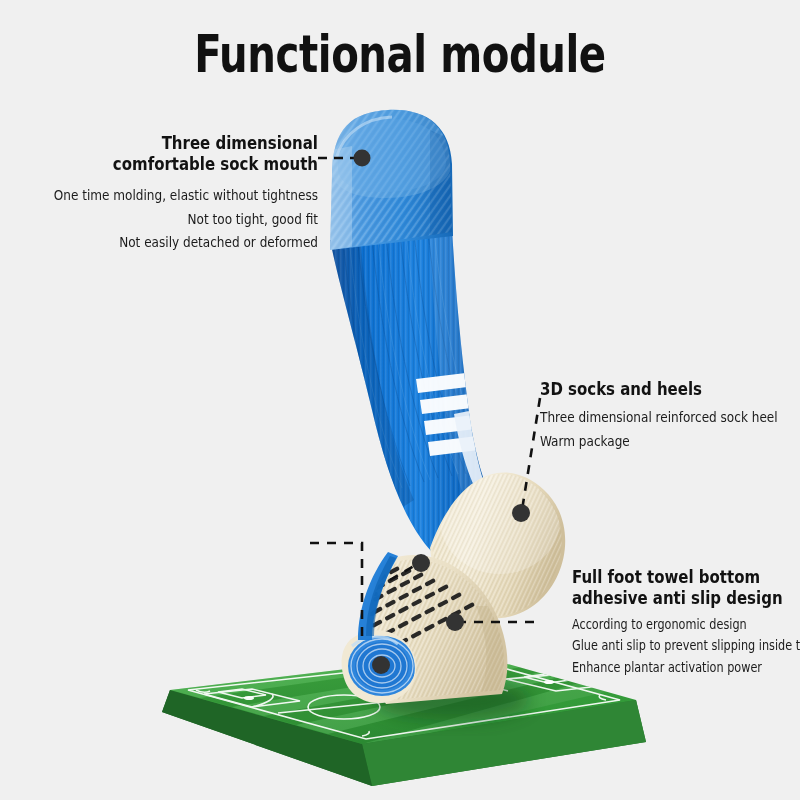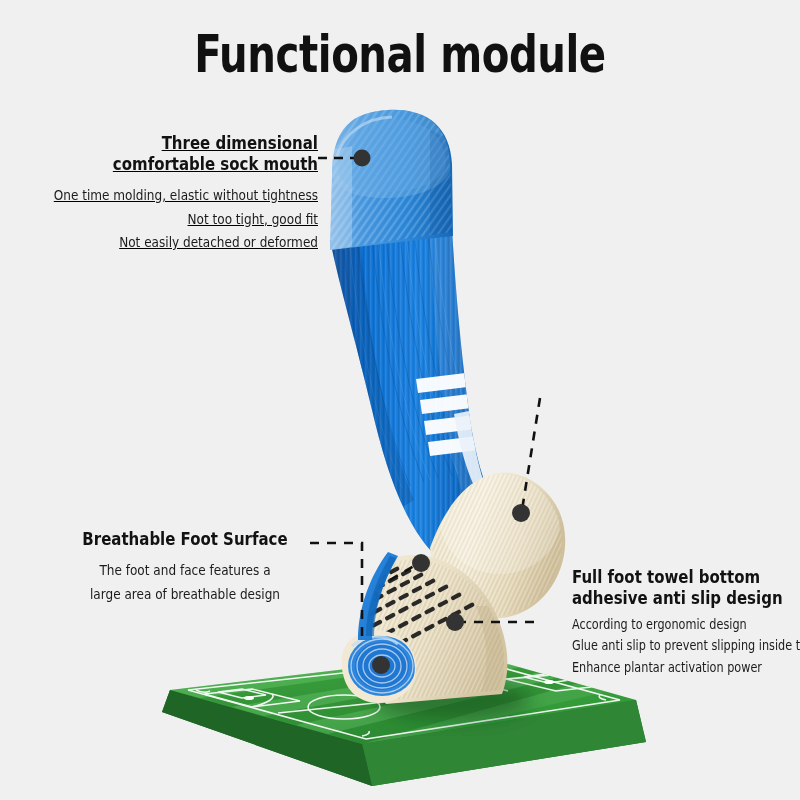--- a/index.html
+++ b/index.html
@@ -38,21 +38,21 @@
     font-family:"Liberation Sans Narrow","DejaVu Sans Condensed","Liberation Sans",sans-serif;
     font-weight:400;color:#1b1b1b;
     font-size:14.6px;line-height:1.62;
     transform:scaleX(0.92);
     white-space:nowrap;
   }
   .ta-r{text-align:right;transform-origin:right center;}
   .ta-c{text-align:center;transform-origin:center center;}
   .ta-l{text-align:left;transform-origin:left center;}
 
-  #co-cuff{left:0px;top:132px;width:318px;text-decoration:underline;}
+  #co-cuff{left:0px;top:132px;width:318px;}
   #co-cuff .c-head{margin-bottom:8px;}
   #co-cuff .c-body{margin-top:2px;}
 
   #co-heel{left:540px;top:378px;width:250px;}
   #co-heel .c-head{margin-bottom:6px;}
 
   #co-breath{left:60px;top:528px;width:250px;}
   #co-breath .c-head{margin-bottom:9px;}
 
   #co-sole{left:572px;top:566px;width:255px;}
@@ -412,30 +412,30 @@
       <div>Three dimensional</div>
       <div>comfortable sock mouth</div>
     </div>
     <div class="c-body ta-r">
       <div>One time molding, elastic without tightness</div>
       <div>Not too tight, good fit</div>
       <div>Not easily detached or deformed</div>
     </div>
   </div>
 
-
-  <div class="callout" id="co-breath">
-    <div class="c-head ta-c">
-      <div>Breathable Foot Surface</div>
-    </div>
-    <div class="c-body ta-c">
-      <div>The foot and face features a</div>
-      <div>large area of breathable design</div>
+  <div class="callout" id="co-heel">
+    <div class="c-head ta-l">
+      <div>3D socks and heels</div>
+    </div>
+    <div class="c-body ta-l">
+      <div>Three dimensional reinforced sock heel</div>
+      <div>Warm package</div>
     </div>
   </div>
+
 
   <div class="callout" id="co-sole">
     <div class="c-head ta-l">
       <div>Full foot towel bottom</div>
       <div>adhesive anti slip design</div>
     </div>
     <div class="c-body ta-l">
       <div>According to ergonomic design</div>
       <div>Glue anti slip to prevent slipping inside the shoes</div>
       <div>Enhance plantar activation power</div>

